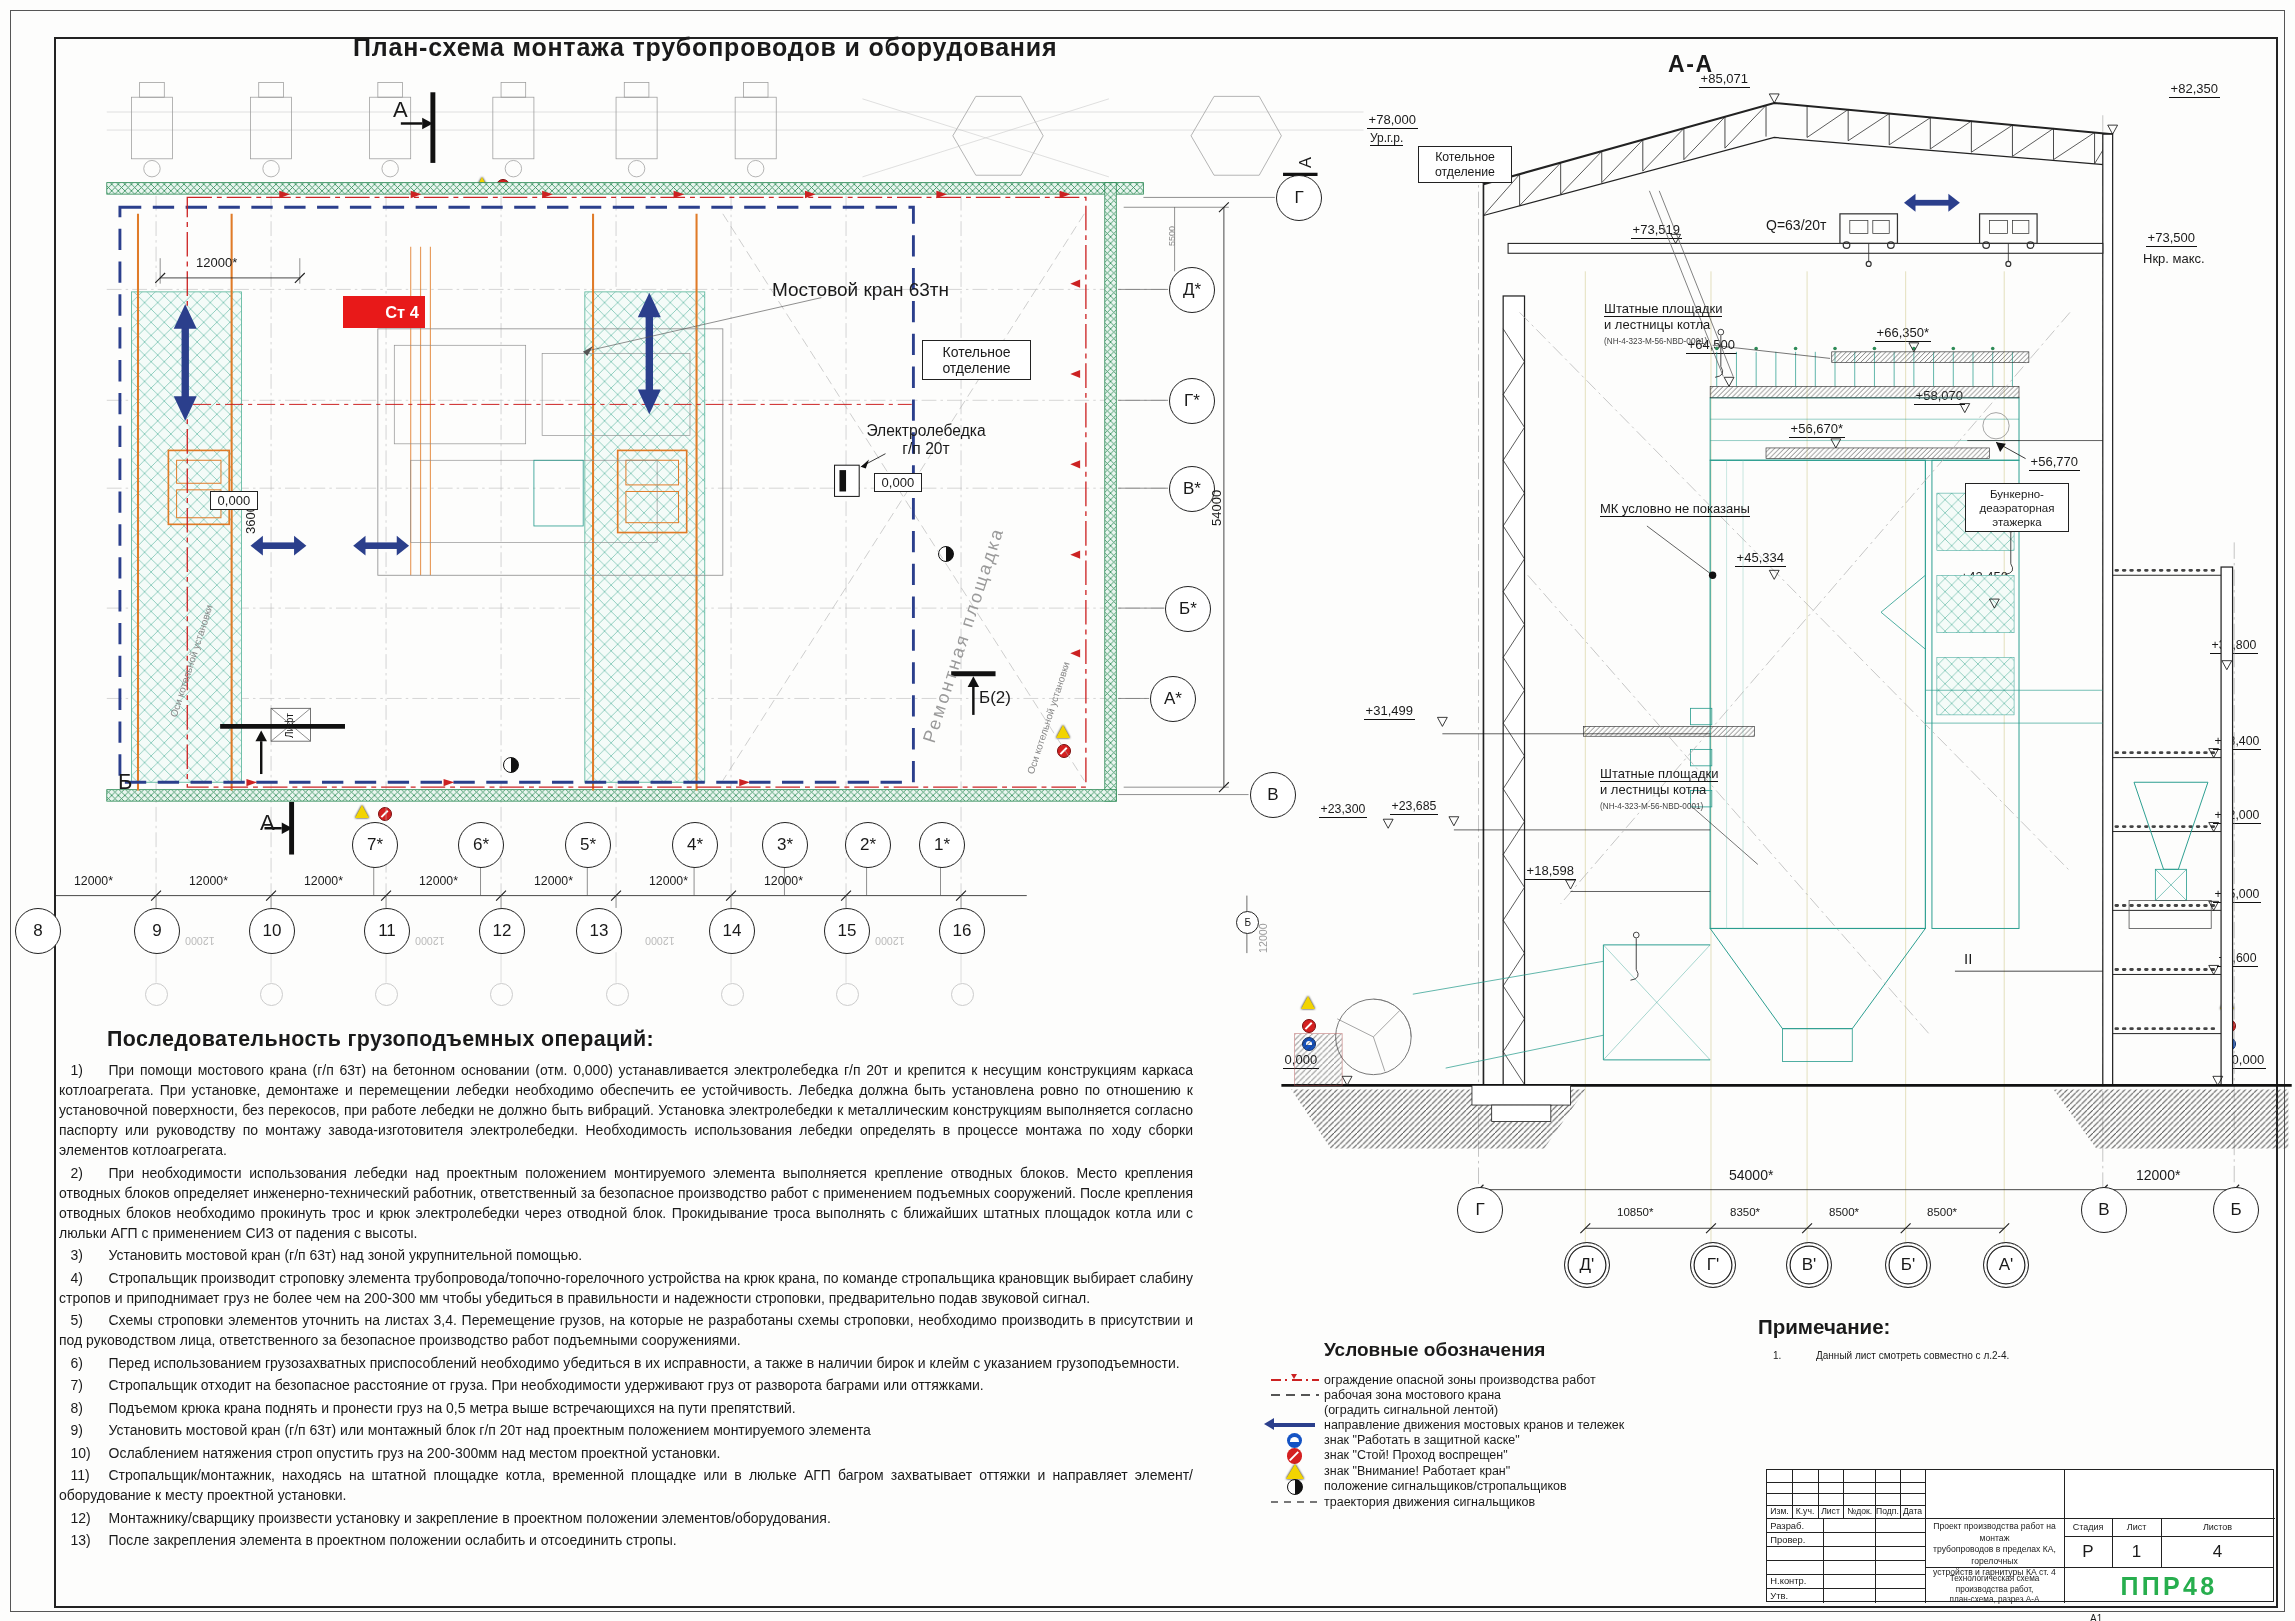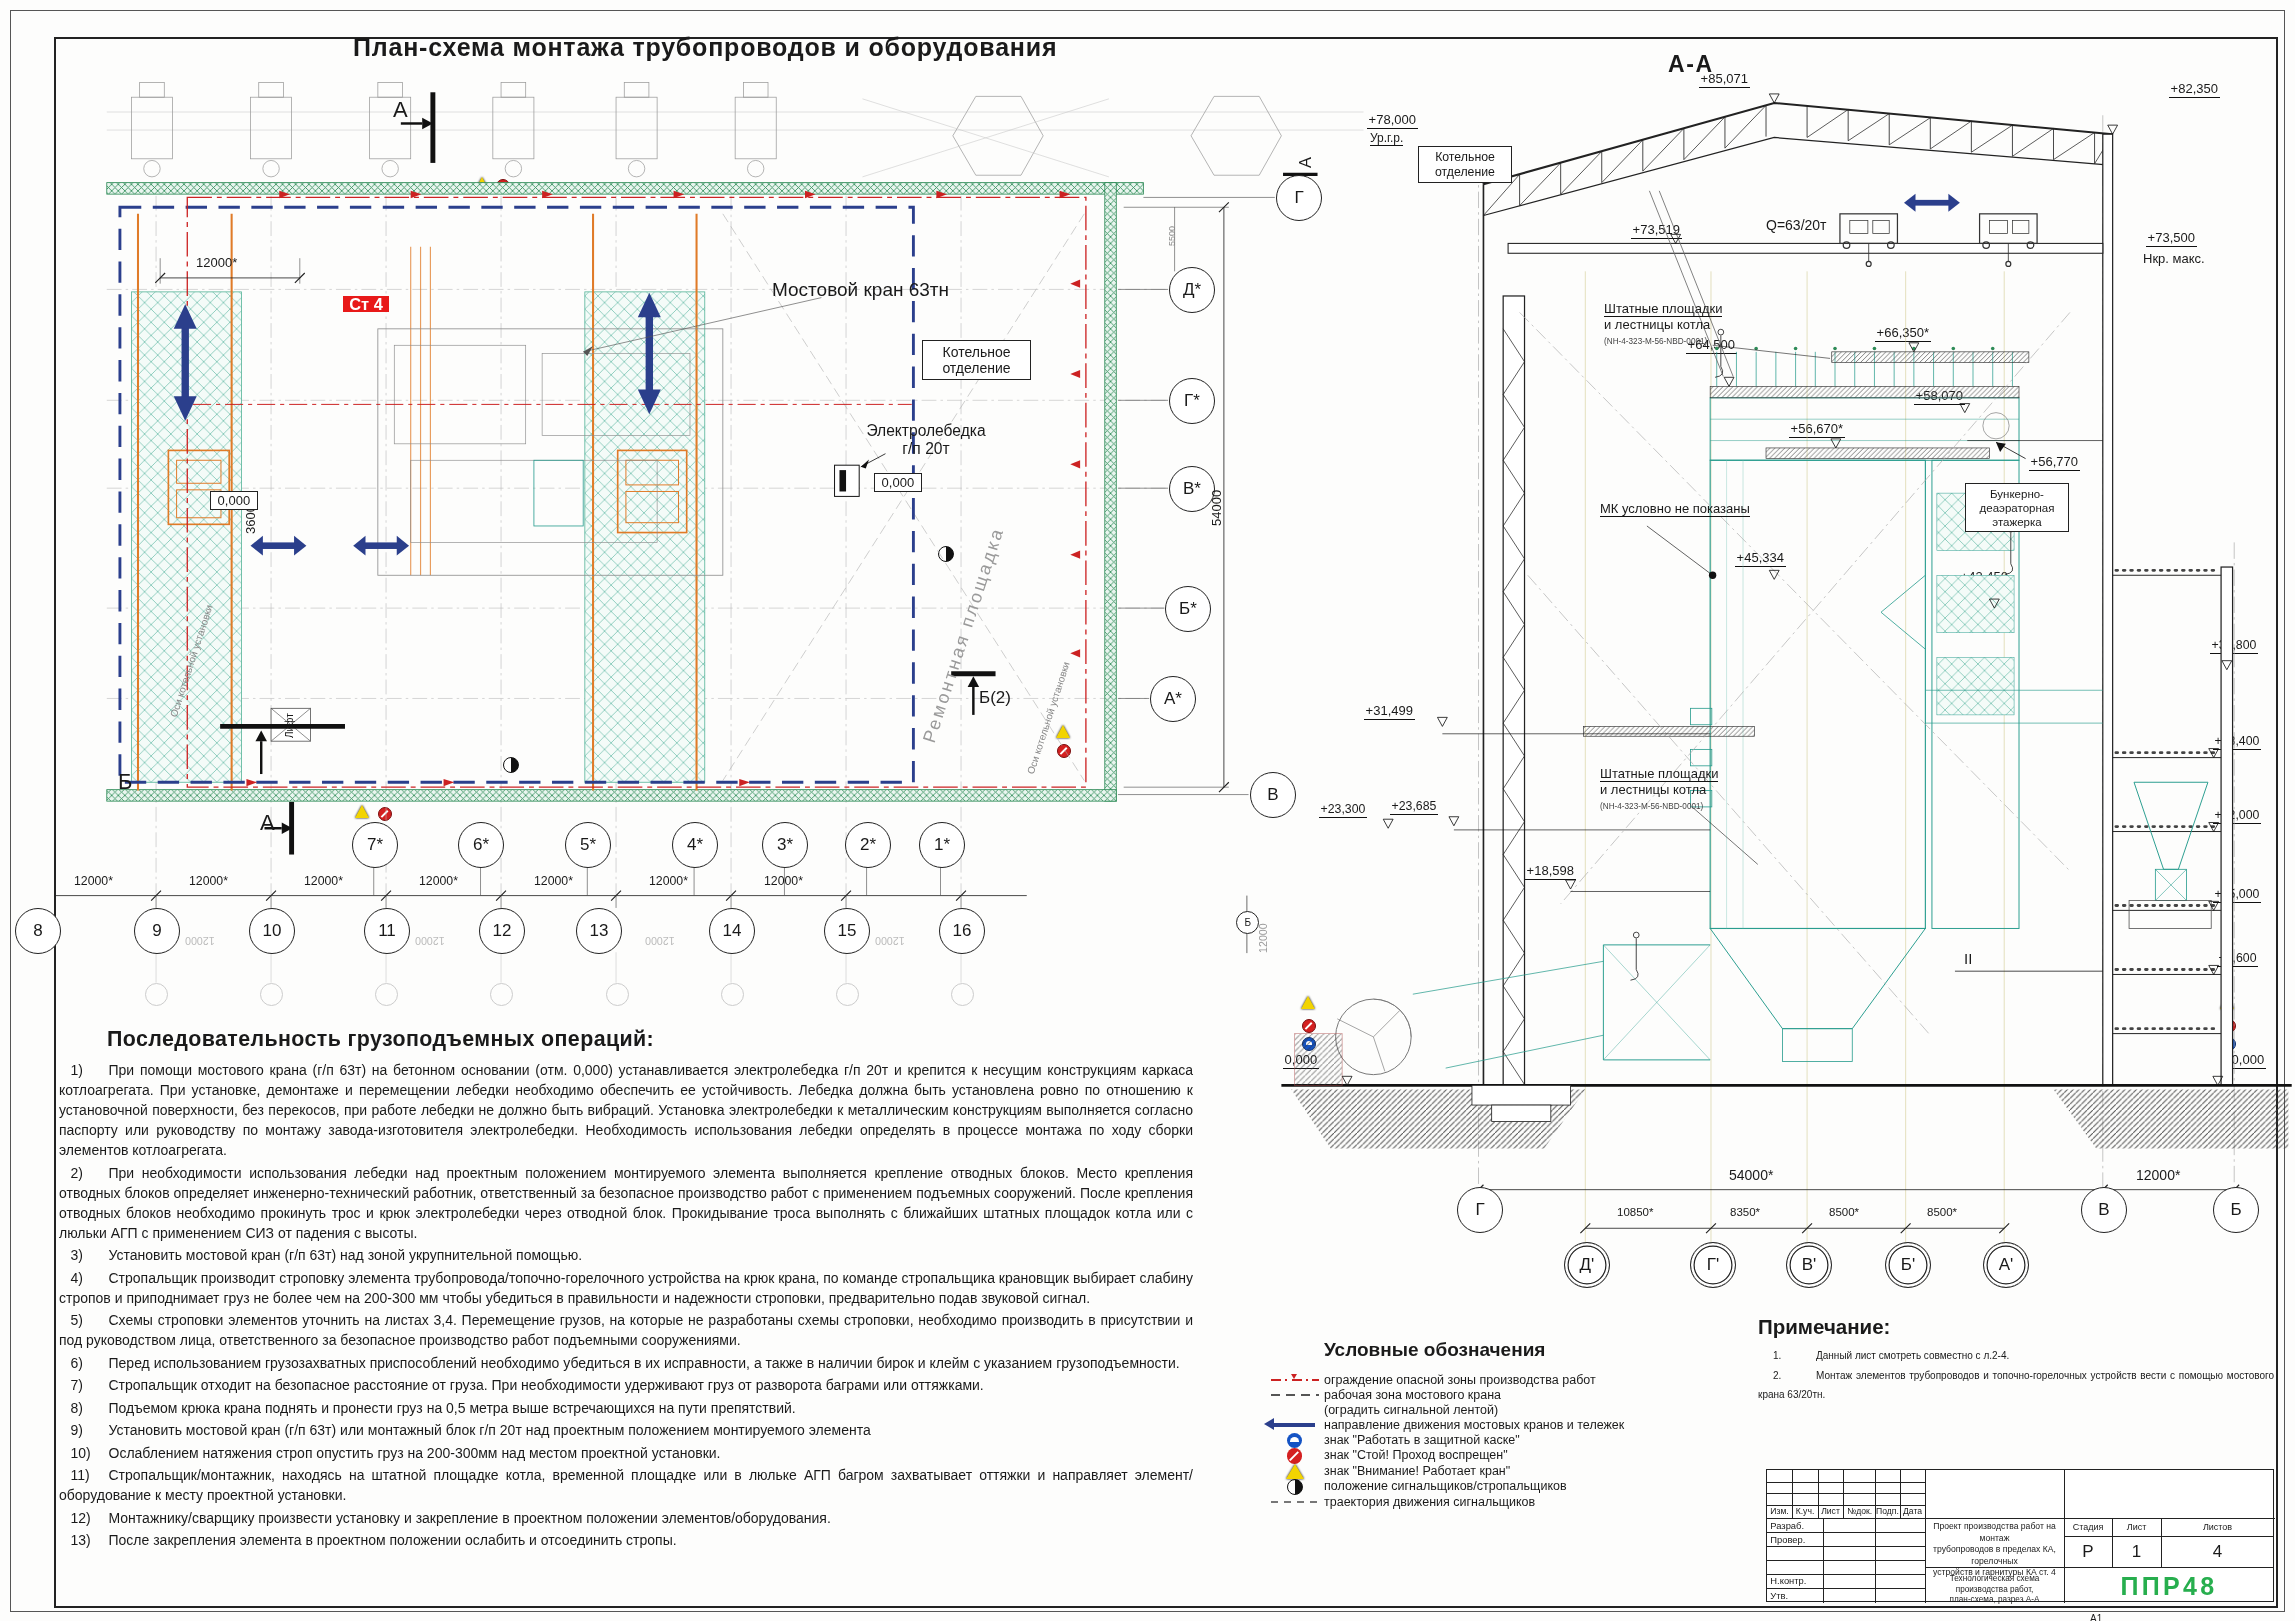--- a/index.html
+++ b/index.html
@@ -400,21 +400,21 @@
   </div>
 
   <div class="lbl" style="left:856px;top:422px;width:140px;text-align:center;font-size:15.6px;line-height:18px;white-space:normal;z-index:6;">
     <span>Электролебедка</span><br>
     <span>г/п 20т</span>
   </div>
 
   <div class="boxlbl" style="left:874px;top:473px;font-size:13px;padding:0.8px 6.6px;z-index:6;">0,000</div>
   <div class="boxlbl" style="left:210px;top:491px;font-size:13px;padding:0.8px 6.6px;z-index:6;">0,000</div>
 
-  <div class="red-box" style="left:343px;top:296px;width:46px;height:16px;font-size:16.4px;z-index:6;">Ст 4</div>
+  <div class="red-box" style="left:343px;top:296px;width:46px;height:32px;font-size:16.4px;z-index:6;padding-left:36px;">Ст 4</div>
 
   <div class="lbl rot72" style="left:919px;top:739px;font-size:18px;color:#9a9a9a;letter-spacing:2.5px;z-index:6;">Ремонтная площадка</div>
   <div class="lbl rot72" style="left:1025px;top:772px;font-size:10px;color:#888;z-index:6;">Оси котельной установки</div>
   <div class="lbl rot72" style="left:168px;top:715px;font-size:10px;color:#888;z-index:6;">Оси котельной установки</div>
   <div class="lbl rot90" style="left:284px;top:738px;font-size:10px;z-index:6;">Лифт</div>
 
   <div class="lbl" style="left:393px;top:97px;font-size:22px;z-index:6;">А</div>
   <div class="lbl" style="left:260px;top:810px;font-size:22px;z-index:6;">А</div>
   <div class="lbl" style="left:118px;top:769px;font-size:22px;z-index:6;">Б</div>
   <div class="lbl" style="left:979px;top:688px;font-size:17px;z-index:6;">Б(2)</div>
@@ -627,21 +627,20 @@
       <span class="ico">
           <span class="leg-line l-path"></span>
         </span>
       <span class="txt">траектория движения сигнальщиков</span>
       </div>
   </div>
 
   <div class="notes" style="z-index:6;">
     <h3>Примечание:</h3>
     <p><span class="num">1.</span><span>Данный лист смотреть совместно с л.2-4.</span></p>
-    <p><span class="num">2.</span><span>Монтаж элементов трубопроводов и топочно-горелочных устройств вести с помощью мостового крана 63/20тн.</span></p>
   </div>
 
   <div class="stamp" style="z-index:6;">
 
     <div class="sl" style="left:0;top:11.5px;width:158px;height:0.8px;"></div>
     <div class="sl" style="left:0;top:23px;width:158px;height:0.8px;"></div>
     <div class="sl" style="left:0;top:35px;width:158px;height:0.8px;"></div>
     <div class="sl" style="left:0;top:48px;width:508px;height:1.2px;"></div>
     <div class="sl" style="left:0;top:62px;width:158px;height:0.8px;"></div>
     <div class="sl" style="left:0;top:76px;width:158px;height:0.8px;"></div>

